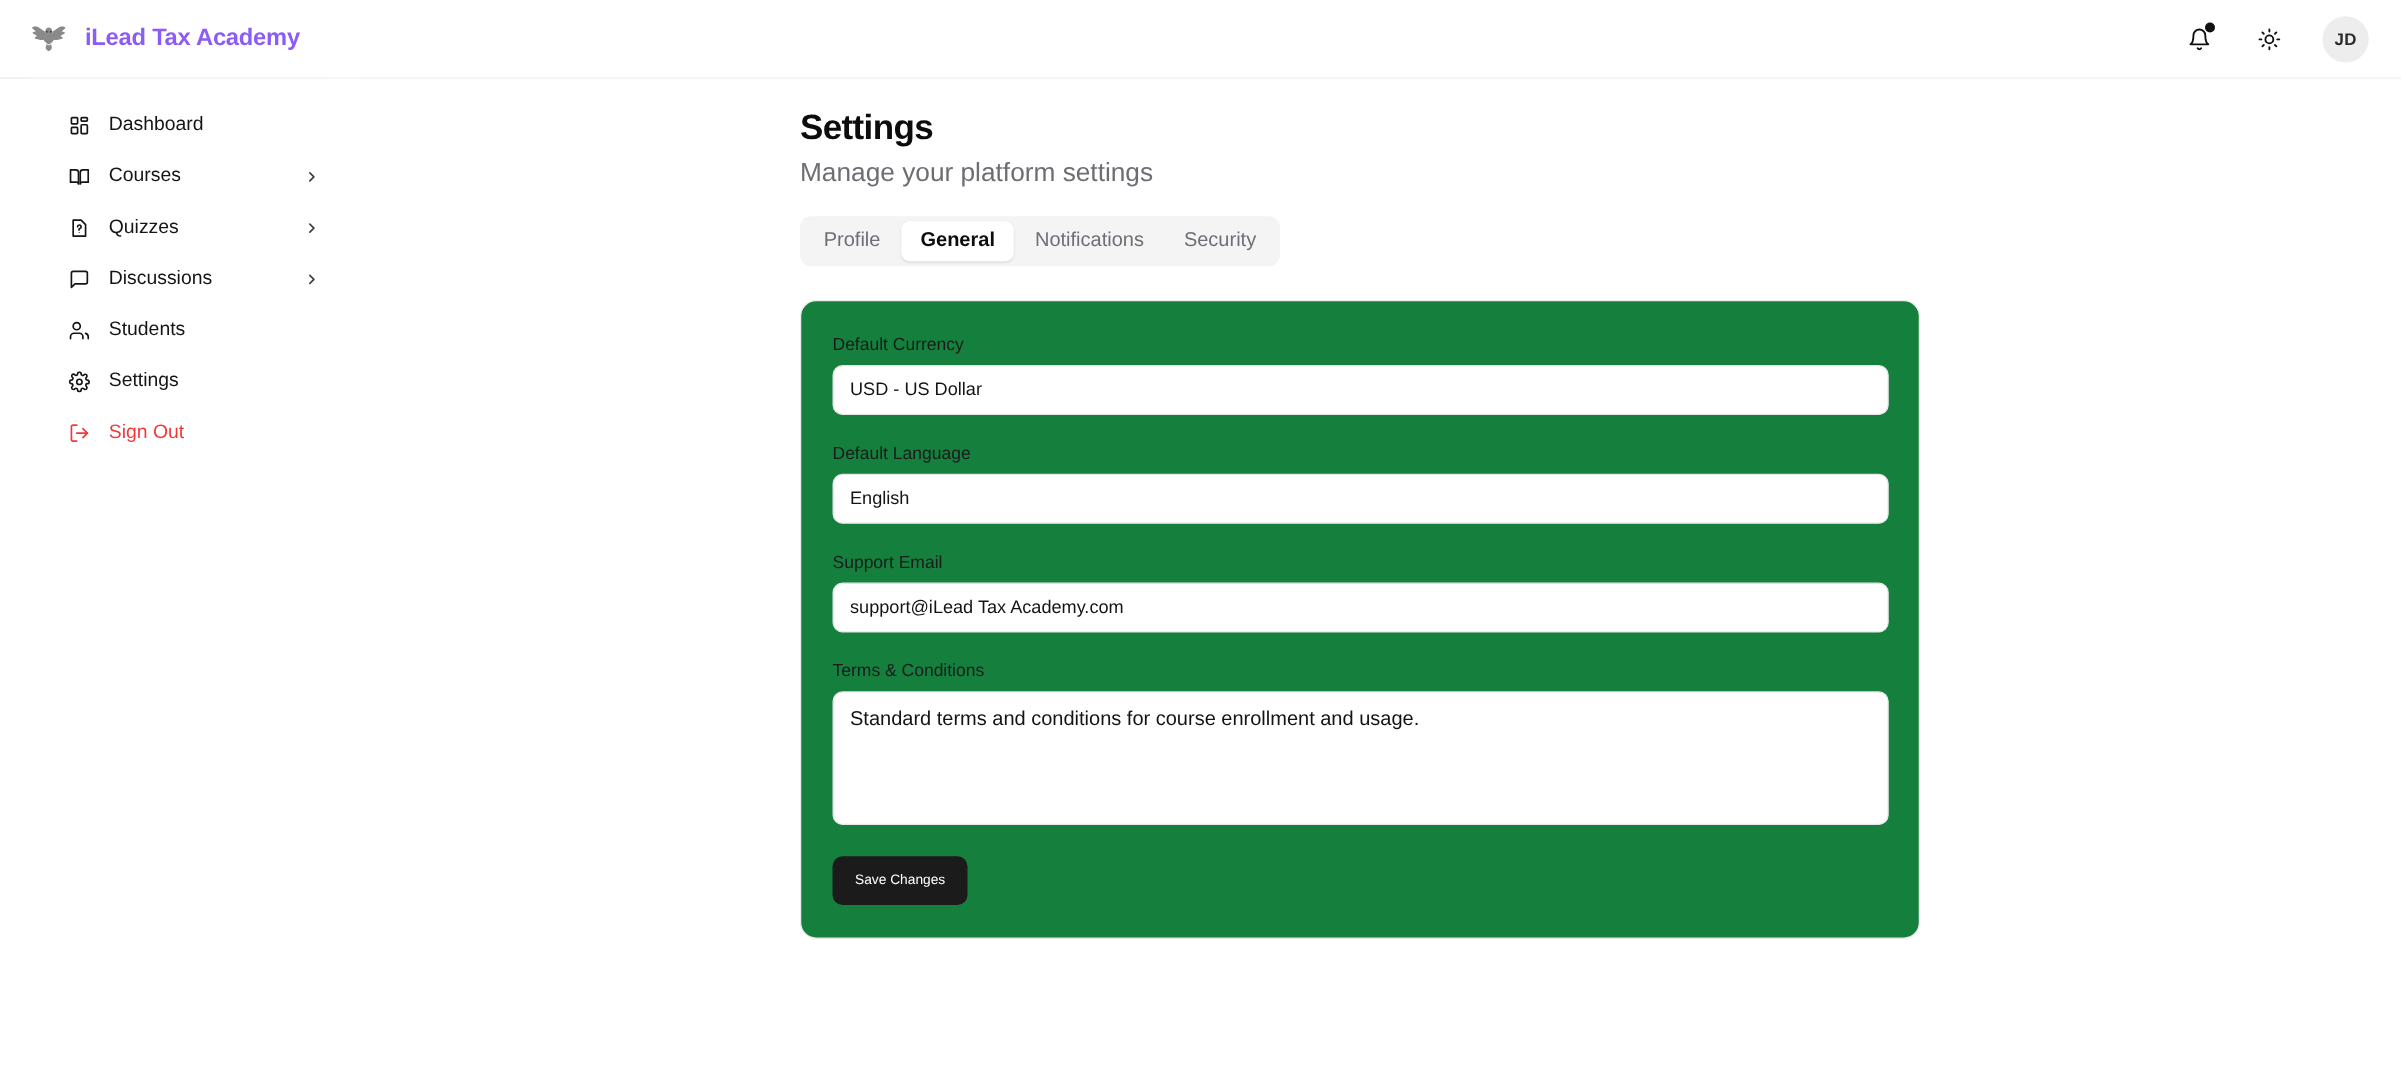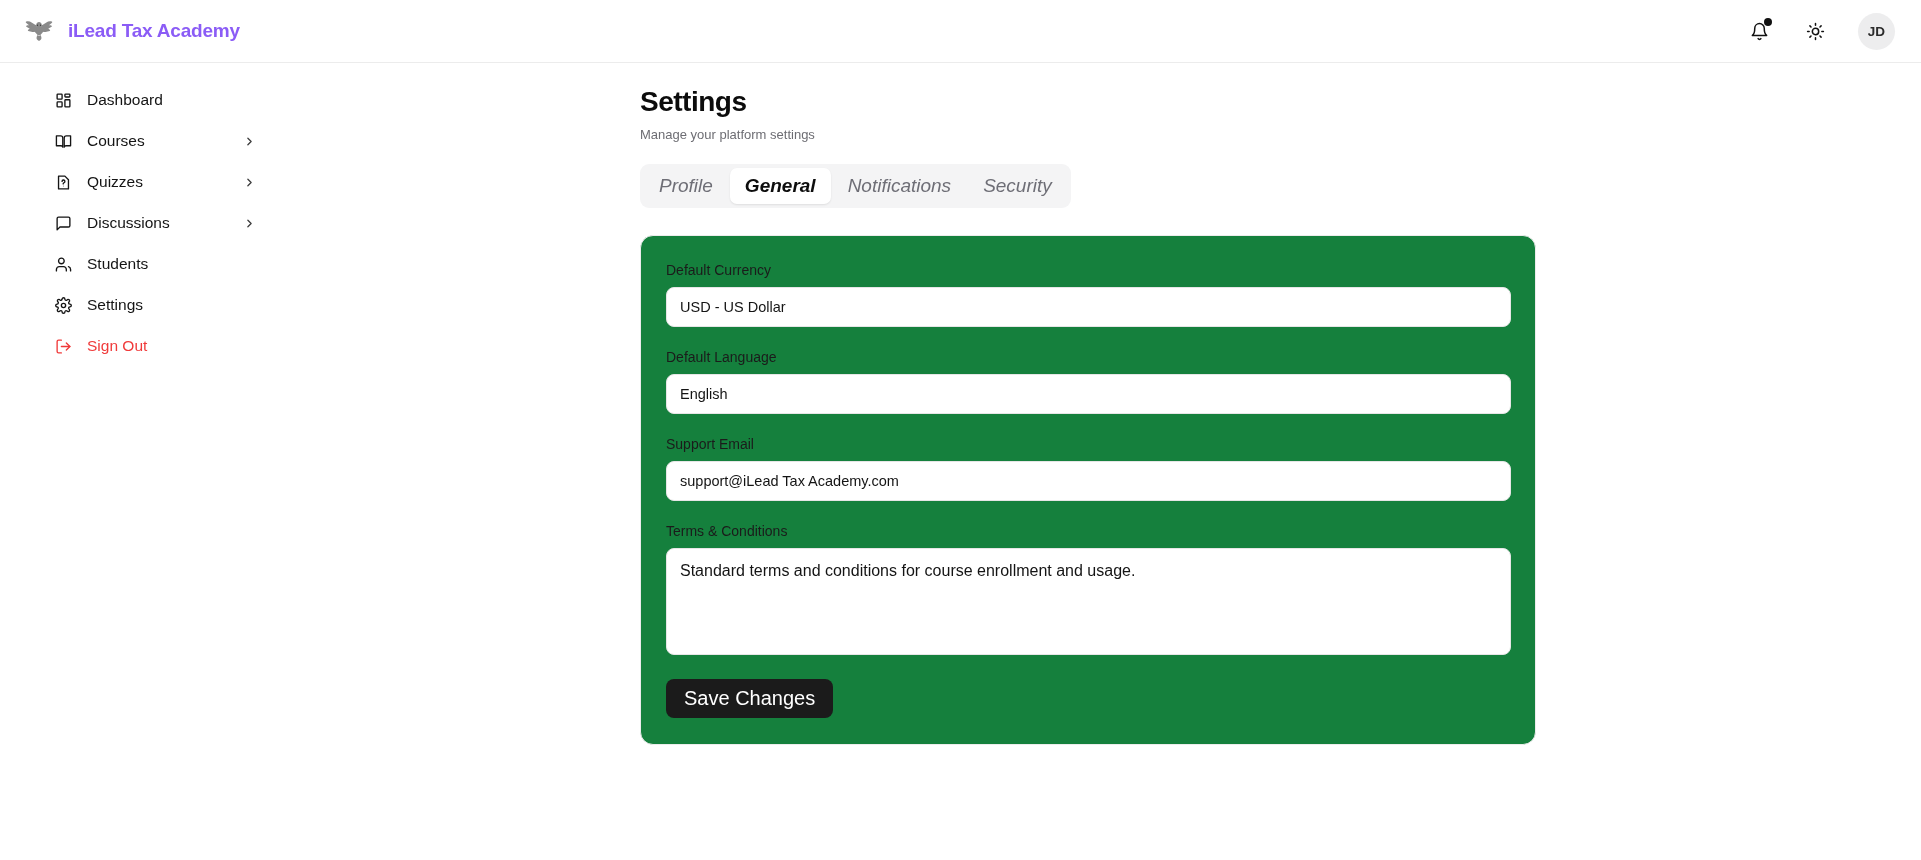--- a/index.html
+++ b/index.html
@@ -156,42 +156,41 @@
   .page-title {
     font-size: 28px;
     font-weight: 700;
     letter-spacing: -0.5px;
     color: #0c0c0c;
     line-height: 1.2;
   }
 
   .page-subtitle {
     margin-top: 8px;
-    font-size: 13px;
+    font-size: 21px;
     color: #6d6d73;
   }
 
   
   .tabs {
     display: inline-flex;
     margin-top: 22px;
     background: #f4f4f5;
     border-radius: 9px;
     padding: 4px;
     gap: 2px;
   }
 
   .tab {
     padding: 7px 15px;
-    font-size: 19px;
+    font-size: 16px;
     border-radius: 7px;
     color: #6e6e76;
     cursor: pointer;
     white-space: nowrap;
-    font-style: italic;
   }
 
   .tab.active {
     background: #ffffff;
     color: #0d0d0d;
     font-weight: 600;
     box-shadow: 0 1px 2px rgba(0,0,0,0.09);
   }
 
   
@@ -244,21 +243,21 @@
   .field.textarea-field { margin-bottom: 20px; }
 
   .save-btn {
     background: #1b1b1b;
     color: #ffffff;
     border: none;
     border-radius: 8px;
     padding: 0 18px;
     height: 39px;
     font-family: "Liberation Sans", sans-serif;
-    font-size: 20px;
+    font-size: 11px;
     font-weight: 500;
     cursor: pointer;
   }
 </style>
 </head>
 <body>
 
 <div class="topbar">
   <div class="brand">
     <span class="brand-logo">

